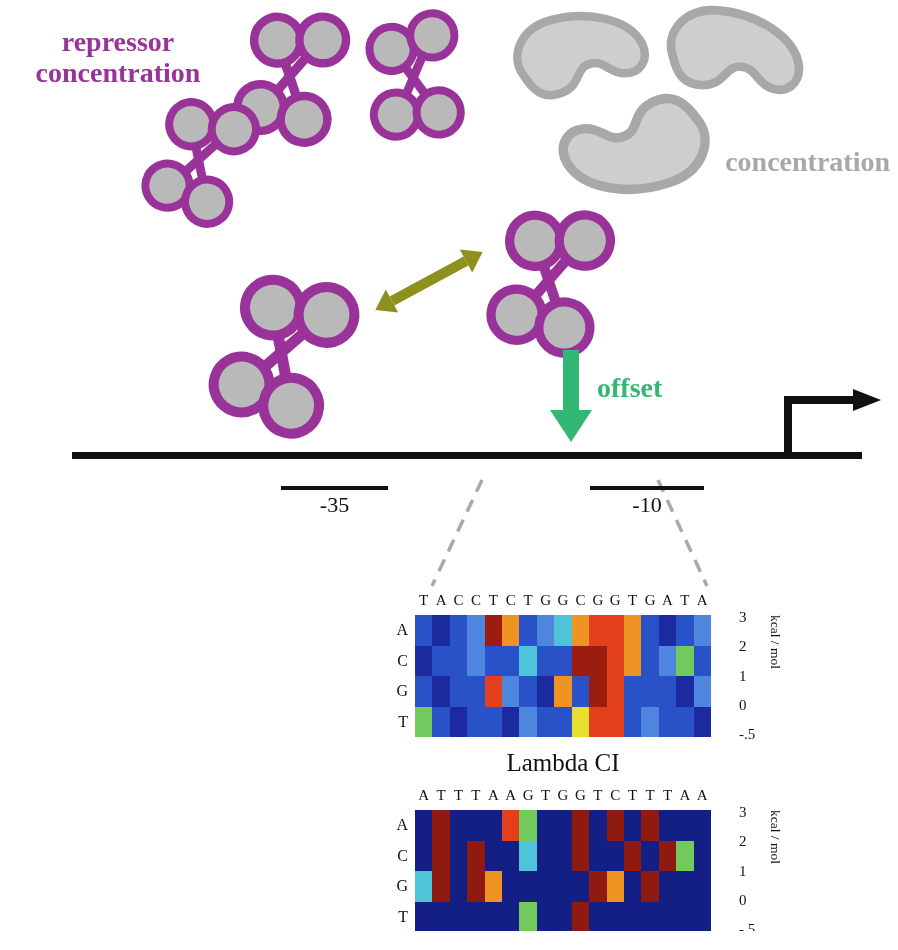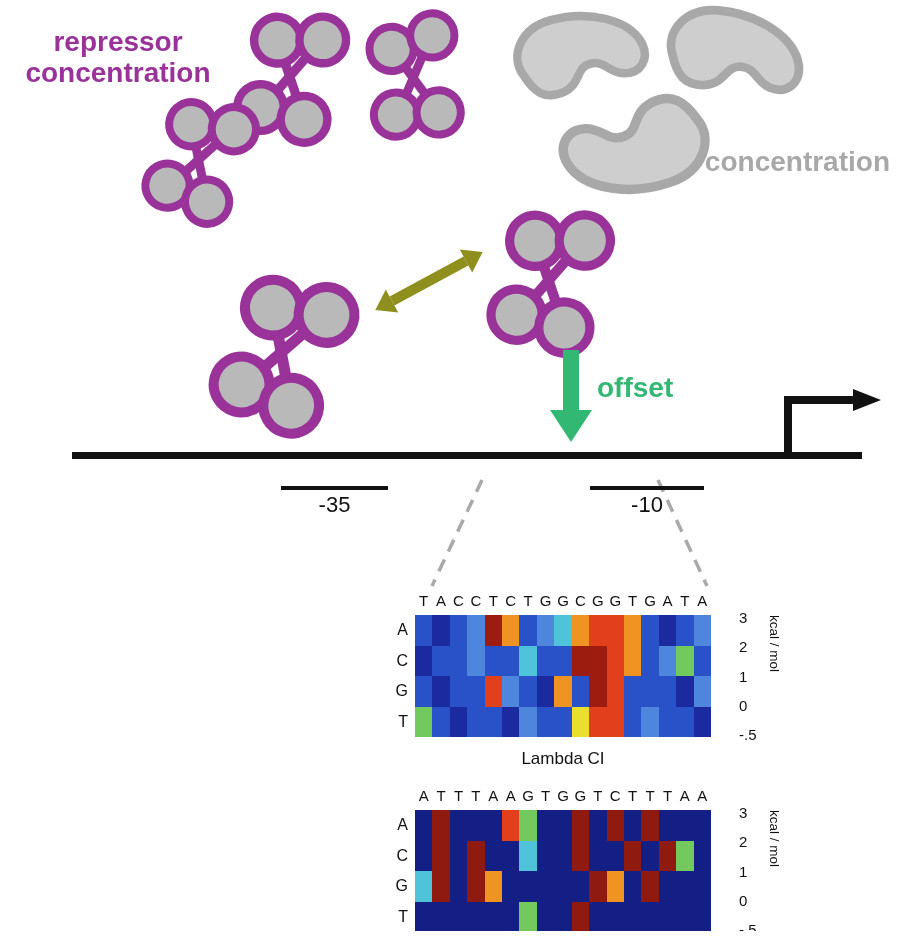--- a/index.html
+++ b/index.html
@@ -1,18 +1,18 @@
 <!DOCTYPE html>
 <html><head>
 <meta charset="utf-8">
 <style>
   html,body { margin:0; padding:0; background:#ffffff; }
   .stage {
     position:relative; width:898px; height:931px; background:#ffffff; overflow:hidden;
-    font-family:Liberation Sans, sans-serif; color:#111;
+    font-family:Liberation Serif, serif; color:#111;
   }
   svg.shape { position:absolute; overflow:visible; }
   .biglabel { position:absolute; font-weight:bold; font-size:28px; line-height:1.12; }
   .purple { color:#993399; }
   .gray   { color:#a8a8a8; }
   .olive  { color:#8f8f1e; }
   .green  { color:#33b873; }
   .dkgreen{ color:#196b3a; }
   .center { text-align:center; }
   .right  { text-align:right; }
@@ -41,21 +41,21 @@
     display:grid; grid-template-columns:repeat(17,1fr); grid-template-rows:repeat(4,1fr);
   }
   .scale-col {
     margin-left:28px; width:26px; height:134px; margin-top:-6px;
     display:flex; flex-direction:column; justify-content:space-between; font-size:15px;
   }
   .unit-label {
     writing-mode:vertical-rl; font-size:13.5px; height:122px;
     display:flex; align-items:center; margin-left:2px; color:#111;
   }
-  .caption { margin-left:23px; width:296px; text-align:center; font-size:17px; margin-top:6px; }
+  .caption { margin-left:23px; width:296px; text-align:center; font-size:25px; margin-top:6px; }
 </style>
 </head>
 <body>
 
 <div class="stage">
 
   <svg width="0" height="0" style="position:absolute" aria-hidden="true">
     <defs>
       <g id="tetramer">
         <line x1="46" y1="40" x2="86" y2="120" stroke="#993399" stroke-width="10"></line>

